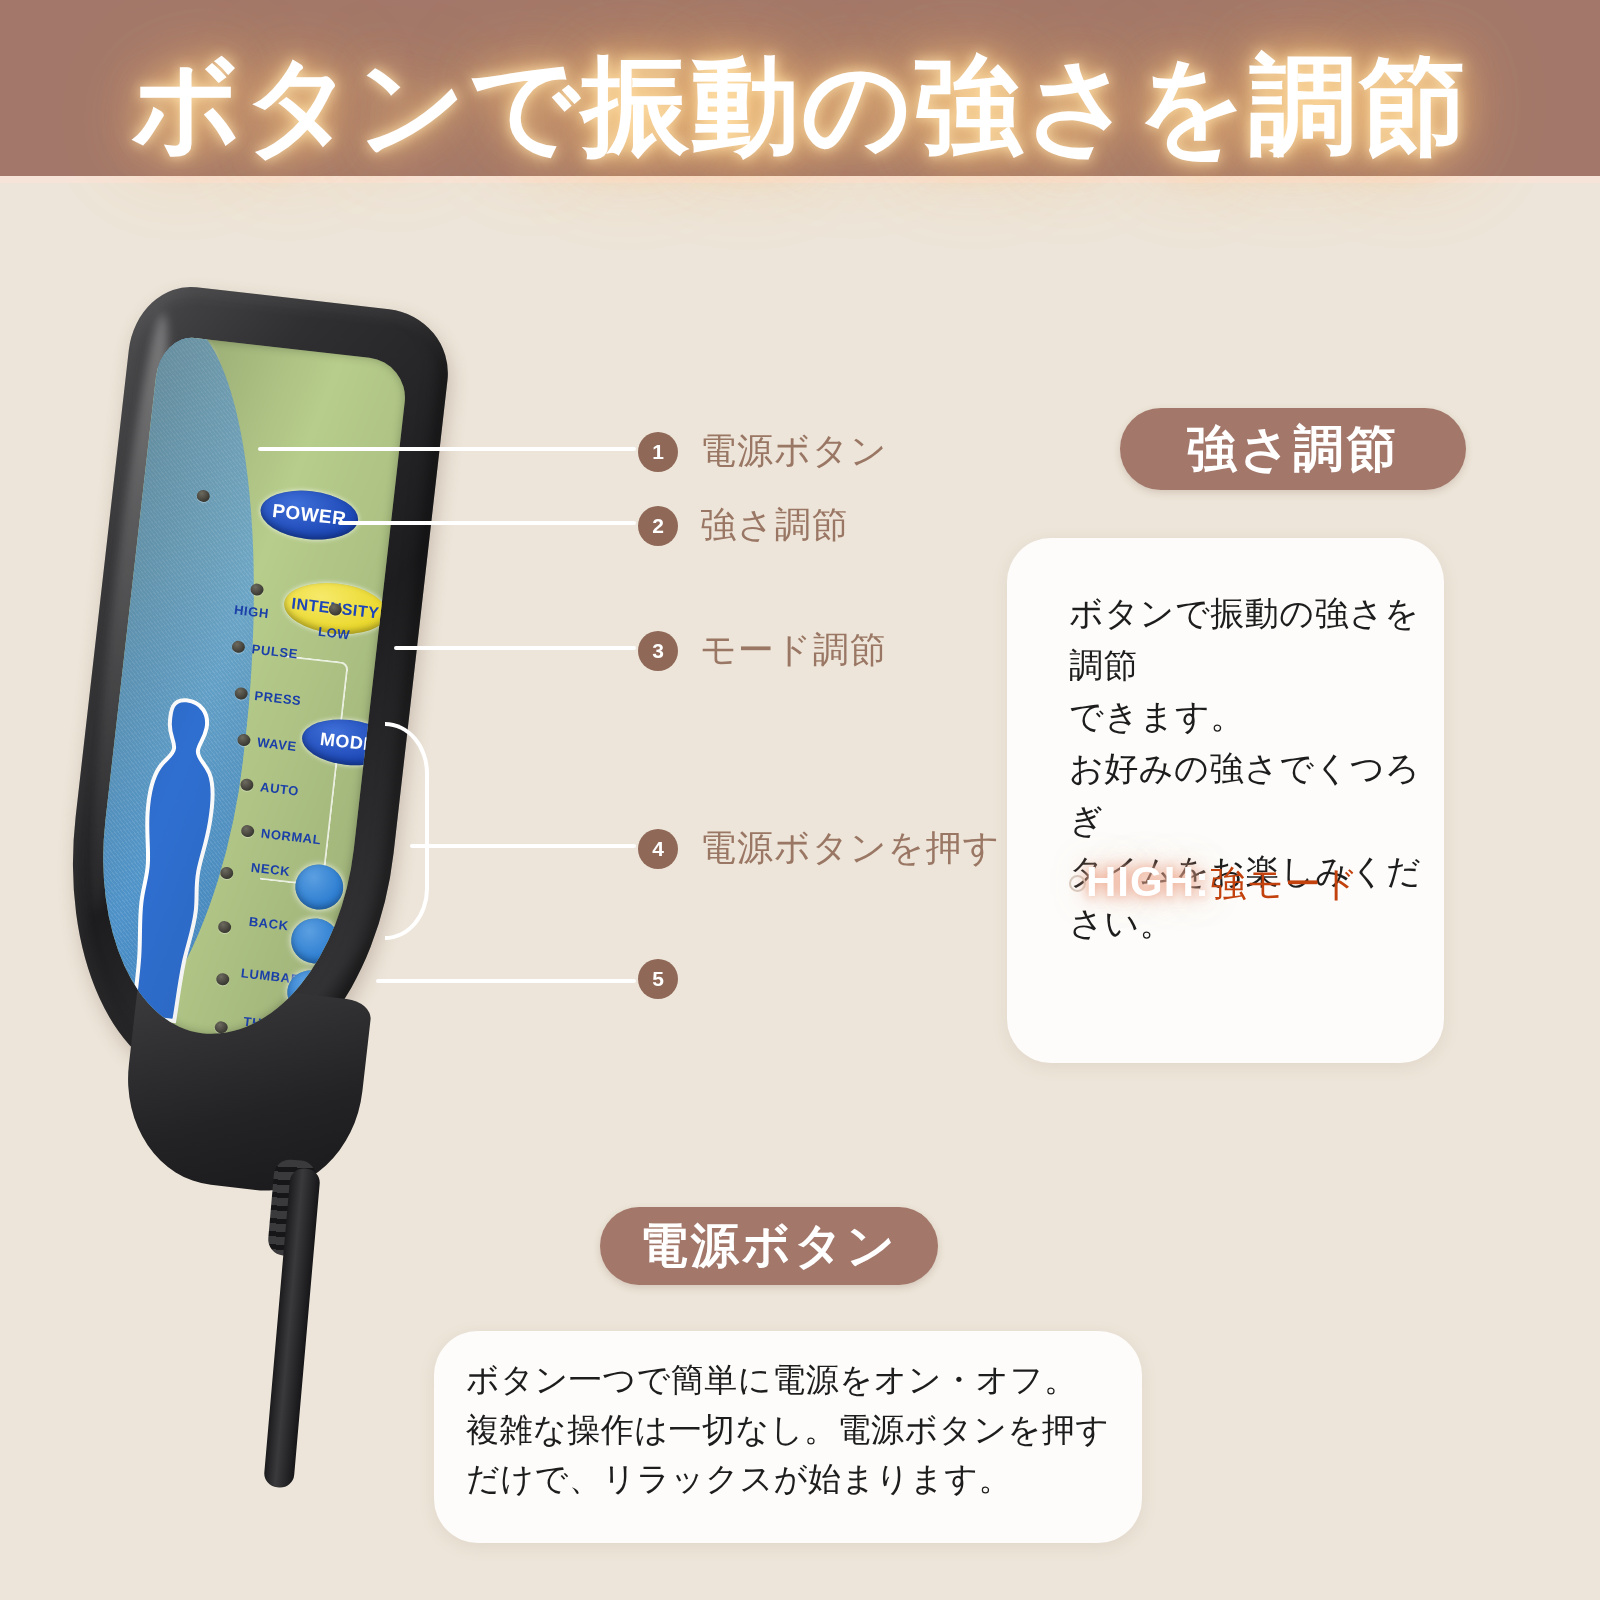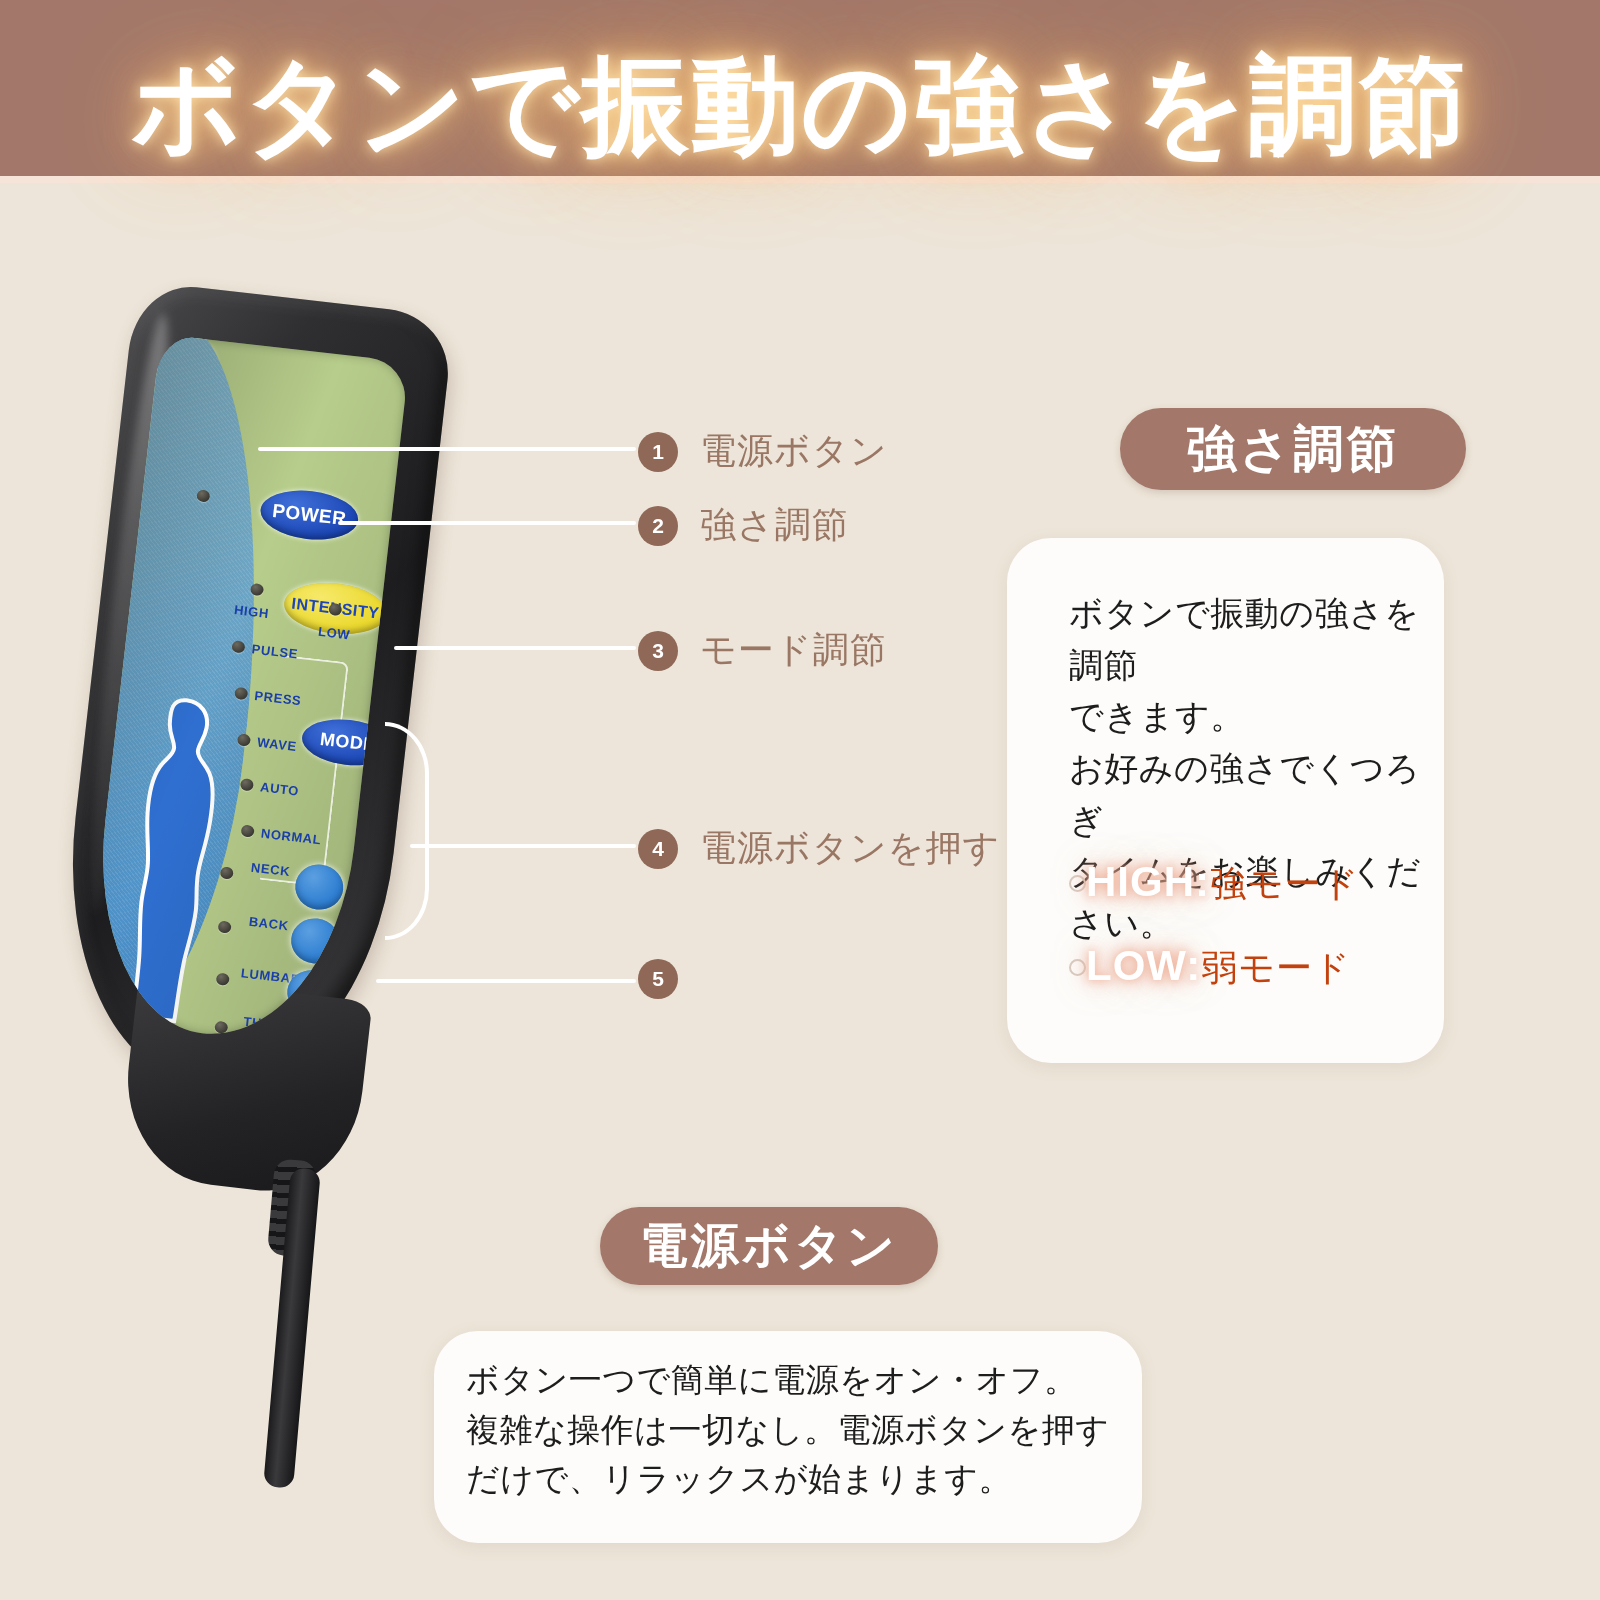--- a/index.html
+++ b/index.html
@@ -279,25 +279,20 @@
   <div class="card-text" style="left:62px;top:50px;width:380px;">ボタンで振動の強さを調節
 できます。
 お好みの強さでくつろぎ
 タイムをお楽しみください。</div>
 
   <div class="mode-line" style="left:62px;top:320px;">
     <div class="bullet-dot"></div>
     <div class="glow-word">HIGH:</div>
     <div class="mode-val">強モード</div>
   </div>
-  <div class="mode-line" style="left:62px;top:404px;">
-    <div class="bullet-dot"></div>
-    <div class="glow-word">LOW:</div>
-    <div class="mode-val">弱モード</div>
-  </div>
 </div>
 
 <div class="pill" style="left:600px;top:1207px;width:338px;height:78px;font-size:48px;">電源ボタン</div>
 <div class="card" style="left:434px;top:1331px;width:708px;height:212px;">
   <div class="card-text" style="left:32px;top:24px;width:660px;font-size:33px;line-height:1.5;">ボタン一つで簡単に電源をオン・オフ。
 複雑な操作は一切なし。電源ボタンを押す
 だけで、リラックスが始まります。</div>
 </div>
 
 </body></html>

